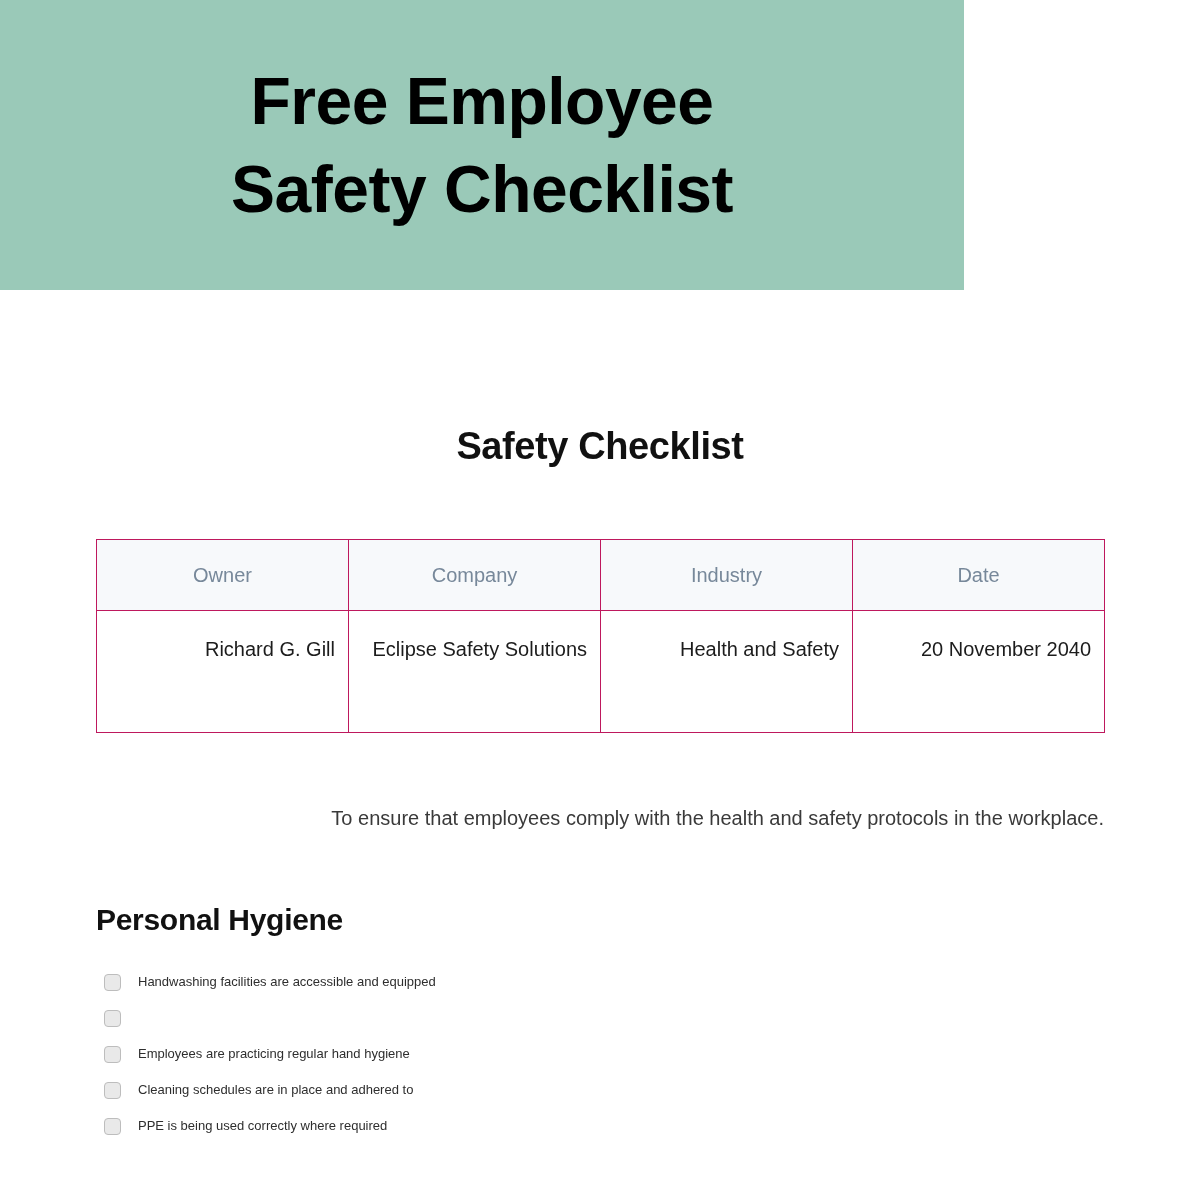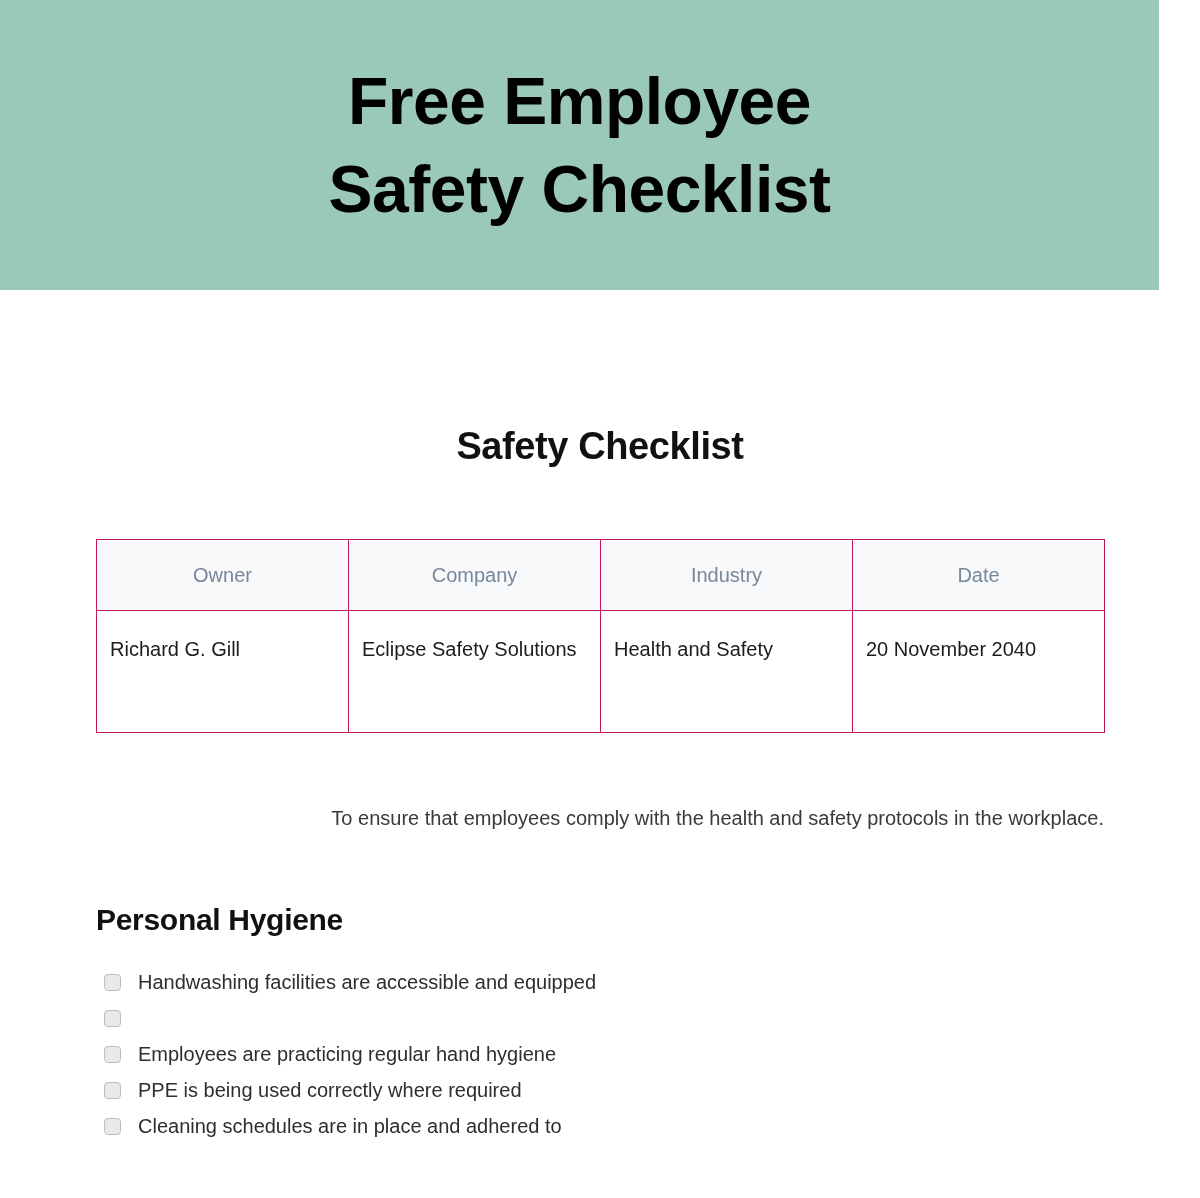--- a/index.html
+++ b/index.html
@@ -11,21 +11,21 @@
   body {
     width: 1200px;
     height: 1198px;
     font-family: "Liberation Sans", sans-serif;
     color: #1a1a1a;
     overflow: hidden;
   }
 
   
   .banner {
-    width: 1159px;
+    width: 964px;
     height: 290px;
     background: #9ac9b8;
     display: flex;
     align-items: center;
     justify-content: center;
     box-sizing: border-box;
     padding: 0 120px;
   }
   .banner-title {
     font-size: 66px;
@@ -77,21 +77,21 @@
     color: #77889a;
     text-align: center;
     vertical-align: middle;
     padding: 0 10px;
   }
   .info-table td {
     height: 122px;
     font-size: 20px;
     line-height: 41px;
     color: #1c1c1c;
-    text-align: left;
+    text-align: right;
     vertical-align: top;
     padding: 18px 13px 0 13px;
     background: #ffffff;
   }
 
   
   .intro {
     margin: 0;
     padding-top: 71px;
     font-size: 20px;
@@ -128,21 +128,21 @@
     min-width: 17px;
     box-sizing: border-box;
     border: 1px solid #bdbdbd;
     border-radius: 4px;
     background: #e9e9e9;
     margin-left: 8px;
     margin-right: 17px;
     display: inline-block;
   }
   .check-label {
-    font-size: 20px;
+    font-size: 13px;
     line-height: 26px;
     color: #2e2e2e;
     white-space: nowrap;
   }
 </style>
 </head>
 <body>
 
 <div class="banner">
   <h1 class="banner-title">Free Employee Safety Checklist</h1>
@@ -182,21 +182,21 @@
     </li>
     <li class="check-item">
       <span class="checkbox"></span>
     </li>
     <li class="check-item">
       <span class="checkbox"></span>
       <span class="check-label">Employees are practicing regular hand hygiene</span>
     </li>
     <li class="check-item">
       <span class="checkbox"></span>
+      <span class="check-label">Cleaning schedules are in place and adhered to</span>
+    </li>
+    <li class="check-item">
+      <span class="checkbox"></span>
       <span class="check-label">PPE is being used correctly where required</span>
     </li>
-    <li class="check-item">
-      <span class="checkbox"></span>
-      <span class="check-label">Cleaning schedules are in place and adhered to</span>
-    </li>
   </ul>
 
 </div>
 
 </body></html>

